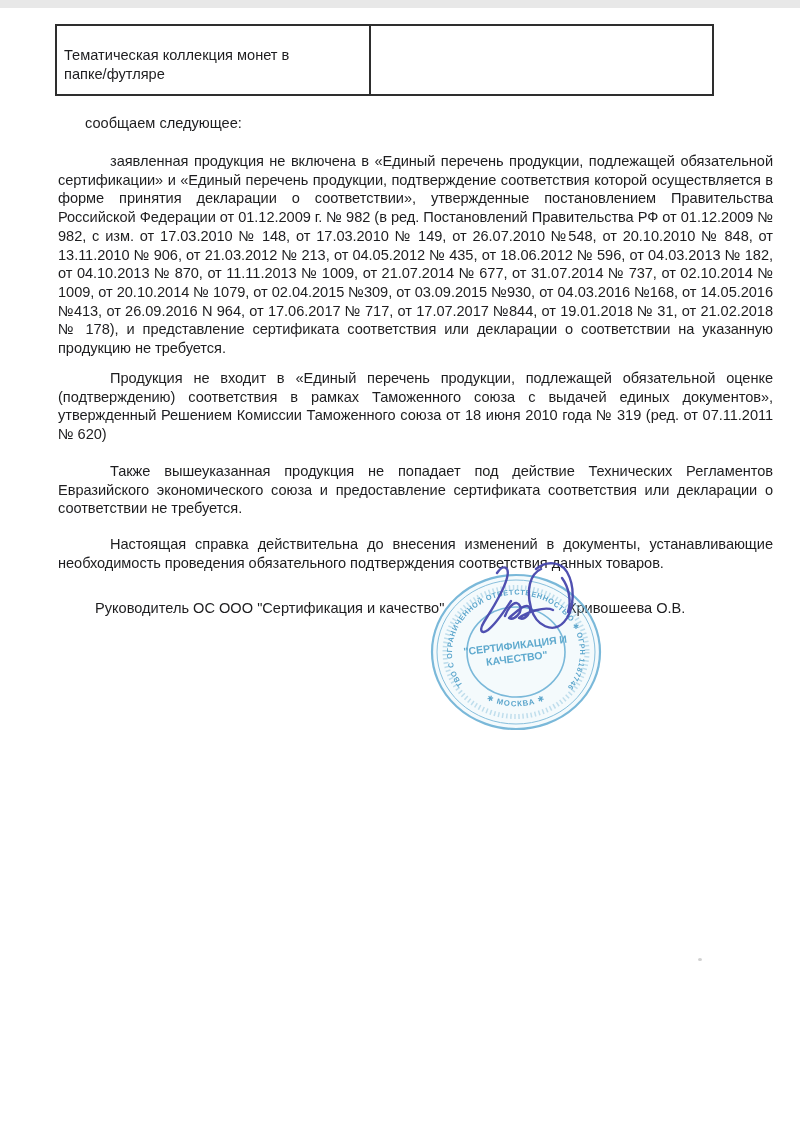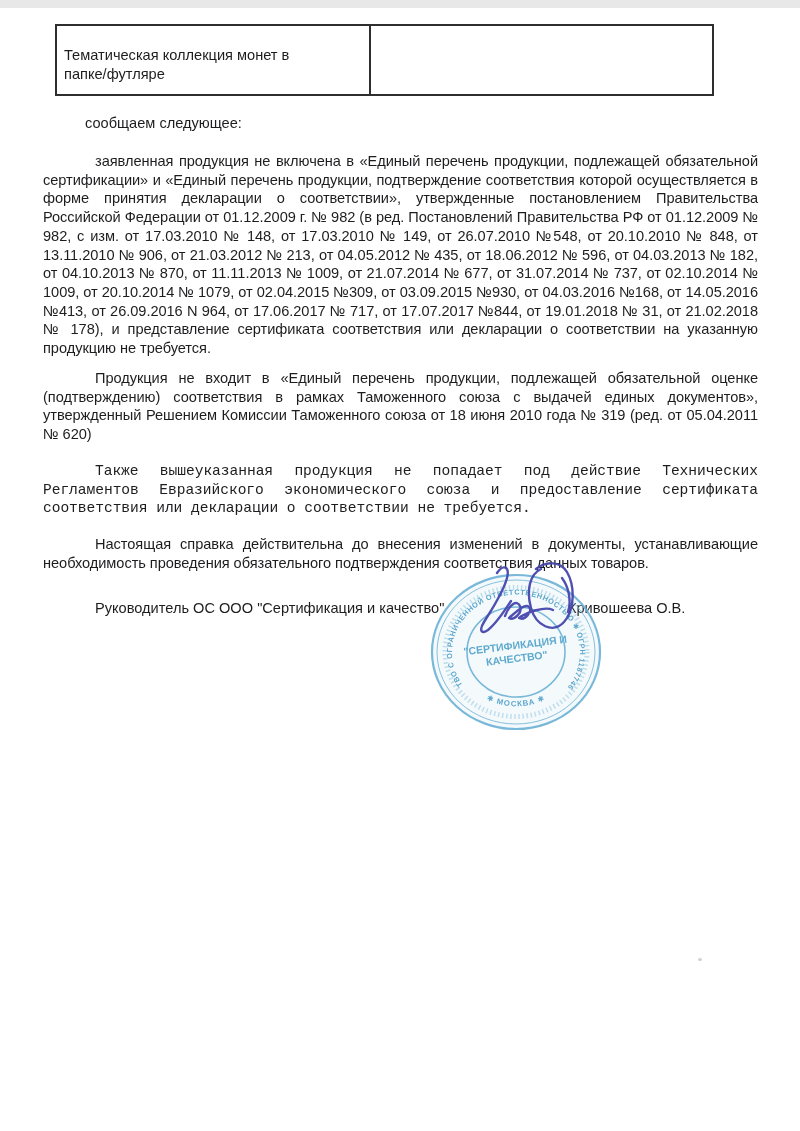--- a/index.html
+++ b/index.html
@@ -26,28 +26,28 @@
     font-size:14.6px;line-height:19px;
   }
   .doc-table .cell.left .cell-text{display:block;width:240px;}
   .doc-table .cell.right{flex:1;}
   
   .intro{
     position:absolute;left:85px;top:106px;
     font-size:14.6px;line-height:18.7px;
   }
   .para{
-    position:absolute;left:43px;width:715px;margin:0;
+    position:absolute;left:58px;width:715px;margin:0;
     font-size:14.6px;line-height:18.7px;
     text-align:justify;text-indent:52px;
     letter-spacing:-0.05px;
   }
   .p1{top:144px;}
   .p2{top:361px;}
-  .p3{top:454px;font-family:Liberation Mono, monospace;}
+  .p3{top:454px;}
   .p4{top:527px;}
   .p2,.p3,.p4{text-align:justify;}
   
   .sig-title{
     position:absolute;left:95px;top:592px;
     font-size:14.6px;white-space:nowrap;
   }
   .sig-name{
     position:absolute;left:568px;top:592px;
     font-size:14.6px;white-space:nowrap;
@@ -70,21 +70,21 @@
   <div class="doc-table">
     <div class="cell left">
       <span class="cell-text">Тематическая коллекция монет в папке/футляре</span>
     </div>
     <div class="cell right"></div>
   </div>
 
   <div class="intro">сообщаем следующее:</div>
 
   <p class="para p1">заявленная продукция не включена в «Единый перечень продукции, подлежащей обязательной сертификации» и «Единый перечень продукции, подтверждение соответствия которой осуществляется в форме принятия декларации о соответствии», утвержденные постановлением Правительства Российской Федерации от 01.12.2009 г. № 982 (в ред. Постановлений Правительства РФ от 01.12.2009 № 982, с изм. от 17.03.2010 № 148, от 17.03.2010 № 149, от 26.07.2010 №548, от 20.10.2010 № 848, от 13.11.2010 № 906, от 21.03.2012 № 213, от 04.05.2012 № 435, от 18.06.2012 № 596, от 04.03.2013 № 182, от 04.10.2013 № 870, от 11.11.2013 № 1009, от 21.07.2014 № 677, от 31.07.2014 № 737, от 02.10.2014 № 1009, от 20.10.2014 № 1079, от 02.04.2015 №309, от 03.09.2015 №930, от 04.03.2016 №168, от 14.05.2016 №413, от 26.09.2016 N 964, от 17.06.2017 № 717, от 17.07.2017 №844, от 19.01.2018 № 31, от 21.02.2018 № 178), и представление сертификата соответствия или декларации о соответствии на указанную продукцию не требуется.</p>
-  <p class="para p2">Продукция не входит в «Единый перечень продукции, подлежащей обязательной оценке (подтверждению) соответствия в рамках Таможенного союза с выдачей единых документов», утвержденный Решением Комиссии Таможенного союза от 18 июня 2010 года № 319 (ред. от 05.04.2011 № 620)</p>
+  <p class="para p2">Продукция не входит в «Единый перечень продукции, подлежащей обязательной оценке (подтверждению) соответствия в рамках Таможенного союза с выдачей единых документов», утвержденный Решением Комиссии Таможенного союза от 18 июня 2010 года № 319 (ред. от 07.11.2011 № 620)</p>
   <p class="para p3">Также вышеуказанная продукция не попадает под действие Технических Регламентов Евразийского экономического союза и предоставление сертификата соответствия или декларации о соответствии не требуется.</p>
   <p class="para p4">Настоящая справка действительна до внесения изменений в документы, устанавливающие необходимость проведения обязательного подтверждения соответствия данных товаров.</p>
 
   <div class="sig-title">Руководитель ОС ООО "Сертификация и качество"</div>
   <div class="sig-name">Кривошеева О.В.</div>
 
   <svg class="overlay" viewBox="0 0 800 1131" xmlns="http://www.w3.org/2000/svg">
     <g transform="translate(516,644)" opacity="0.92">
       <ellipse cx="0" cy="0" rx="84" ry="77" fill="rgba(160,208,232,0.12)" stroke="#6fb3d6" stroke-width="2.2"></ellipse>
       <ellipse cx="0" cy="0" rx="79" ry="72" fill="none" stroke="#7db9d8" stroke-width="1"></ellipse>

